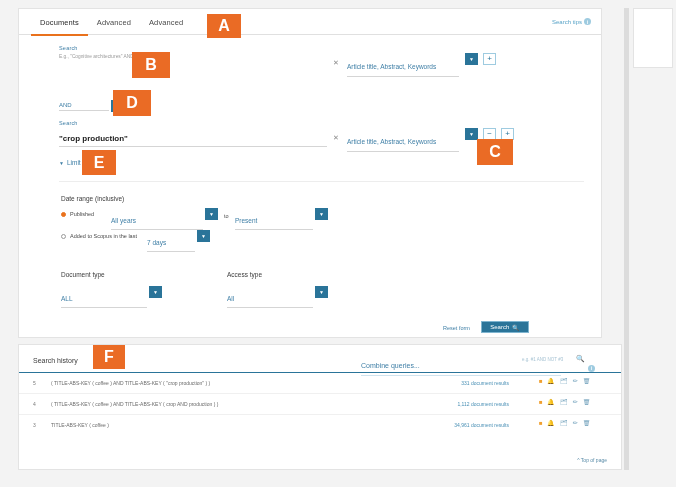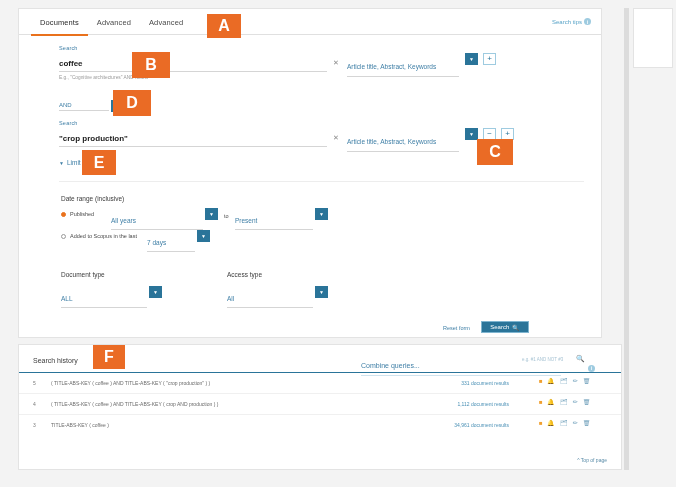--- a/index.html
+++ b/index.html
@@ -208,21 +208,20 @@
       <div class="tab">Advanced</div>
     </div>
     <div class="search-tips">
       <span>Search tips</span>
       <span class="icircle">i</span>
     </div>
 
     <div class="srow row1">
       <div class="field-wrap">
         <div class="field-label">Search</div>
-        <input class="field-input" value="coffee" style="">
         <div class="field-hint">E.g., "Cognitive architectures" AND robots</div>
       </div>
       <div class="clear-x" style="top:14px">✕</div>
       <div class="fieldsel" style="top:10px">
         <span>Article title, Abstract, Keywords</span>
       </div>
       <div class="btn-sq btn-drop" style="left:446px; top:8px">▼</div>
       <div class="btn-sq btn-out" style="left:464px; top:8px">+</div>
     </div>
 

